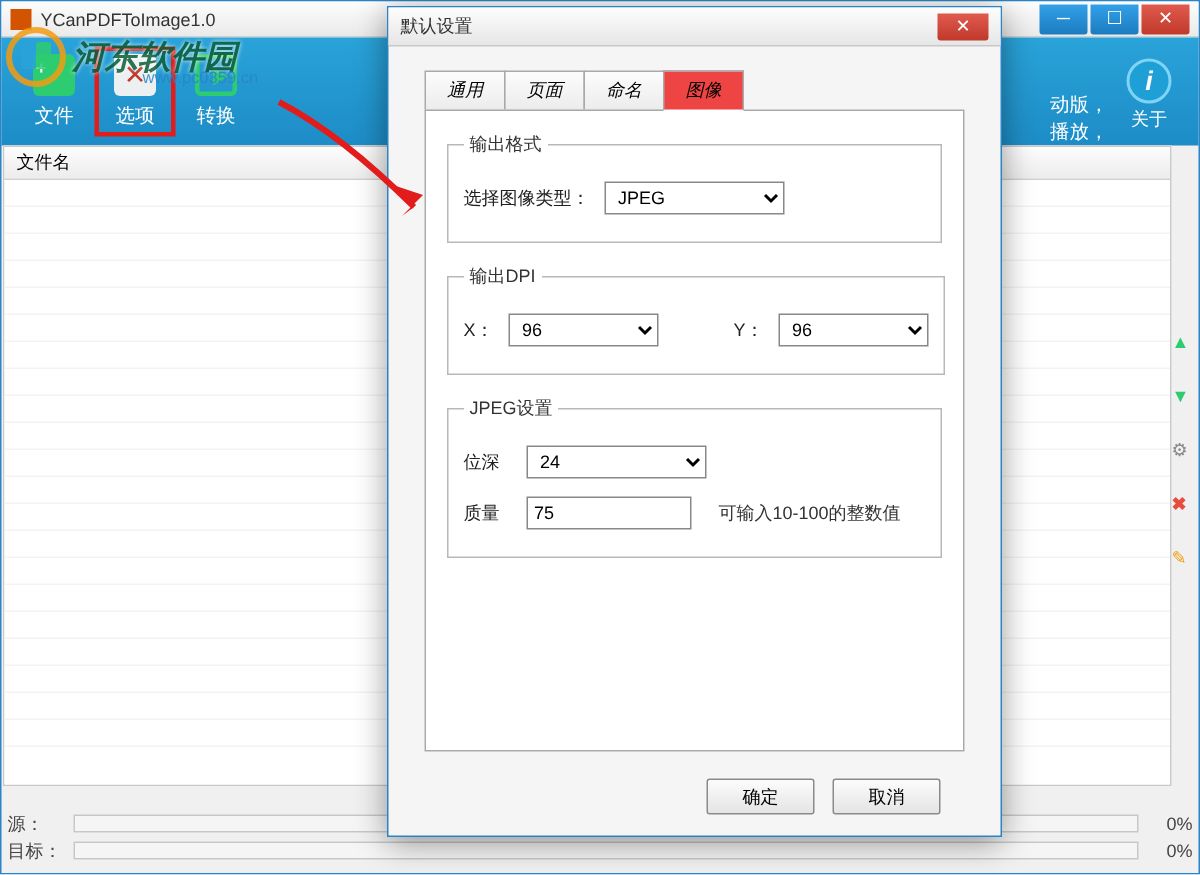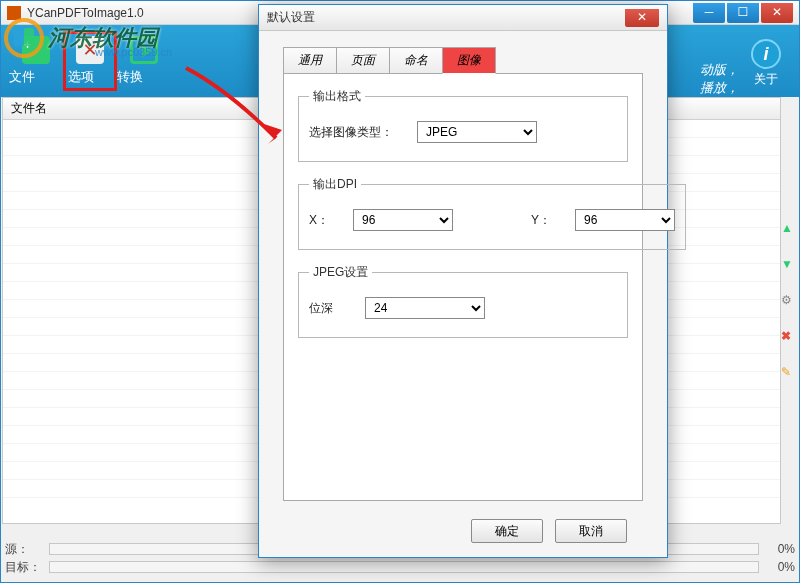--- a/index.html
+++ b/index.html
@@ -9,35 +9,35 @@
 .main-window { position: absolute; left: 0; top: 0; width: 800px; height: 583px; border: 1px solid #2a84c8; background: #f0f0f0; }
 .main-titlebar { height: 24px; background: linear-gradient(#fdfdfd,#eaeaea); display: flex; align-items: center; padding: 0 6px; border-bottom: 1px solid #d0d0d0; }
 .main-titlebar .app-icon { width: 14px; height: 14px; background: #d35400; margin-right: 6px; }
 .main-titlebar .title { flex: 1; color: #333; }
 .win-controls { display: flex; }
 .win-btn { width: 32px; height: 20px; margin-left: 2px; background: linear-gradient(#33a0e8,#1b7cc0); color: #fff; text-align: center; line-height: 18px; border-radius: 0 0 2px 2px; cursor: pointer; }
 .win-btn.close { background: linear-gradient(#e05a4e,#c0392b); }
 
 
 .toolbar { height: 72px; background: linear-gradient(#29a3d9,#1d8cc6); display: flex; align-items: center; padding: 0 8px; position: relative; }
-.tool-item { width: 54px; text-align: left; color: #fff; cursor: pointer; }
+.tool-item { width: 54px; text-align: center; color: #fff; cursor: pointer; }
 .tool-item .ticon { width: 28px; height: 28px; margin: 0 auto 4px; border-radius: 4px; position: relative; }
 .tool-item .tlabel { font-size: 13px; }
 .tool-item.highlighted { border: 3px solid #e21b1b; padding: 2px; }
 .icon-file { background: #2ecc71; }
 .icon-file::after { content: "+"; color: #fff; position: absolute; left: 2px; top: 2px; font-weight: bold; }
 .icon-dir { background: #f39c12; }
 .icon-opt { background: #ecf0f1; }
 .icon-opt::after { content: "✕"; color: #c0392b; font-size: 18px; position: absolute; inset: 0; display: flex; align-items: center; justify-content: center; }
 .icon-conv { width: 28px; height: 28px; border: 3px solid #2ecc71; border-radius: 50%; position: relative; background: transparent; }
 .icon-conv::after { content: ""; position: absolute; left: 9px; top: 6px; border-left: 10px solid #2ecc71; border-top: 6px solid transparent; border-bottom: 6px solid transparent; }
 .about-btn { position: absolute; right: 16px; top: 14px; width: 34px; text-align: center; color: #fff; cursor: pointer; }
 .about-btn .aicon { width: 30px; height: 30px; border-radius: 50%; background: #1ea0d6; border: 2px solid #7fd4f5; color: #fff; font-style: italic; font-weight: bold; font-size: 18px; display: flex; align-items: center; justify-content: center; margin: 0 auto 2px; }
 
-.text-right { position: absolute; right: 60px; top: 36px; color: #fff; font-size: 13px; line-height: 18px; text-align: left; font-style: italic; }
+.text-right { position: absolute; right: 60px; top: 36px; color: #fff; font-size: 13px; line-height: 18px; text-align: left; }
 
 
 .list-area { position: absolute; left: 1px; top: 96px; right: 18px; bottom: 58px; background: #fff; border: 1px solid #c9c9c9; }
 .list-header { height: 22px; background: linear-gradient(#fdfdfd,#ececec); border-bottom: 1px solid #d0d0d0; display: flex; align-items: center; padding: 0 8px; }
 .list-body { height: calc(100% - 22px); background: #fff; }
 .row { height: 18px; border-bottom: 1px solid #f3f3f3; }
 
 
 .side-btns { position: absolute; right: 1px; top: 220px; width: 18px; display: flex; flex-direction: column; align-items: center; gap: 20px; }
 .side-btns div { width: 16px; height: 16px; cursor: pointer; }
@@ -61,21 +61,21 @@
 .dlg-close { width: 34px; height: 18px; background: linear-gradient(#e05a4e,#c0392b); color: #fff; text-align: center; line-height: 16px; border-radius: 0 0 2px 2px; cursor: pointer; }
 
 .tabs { display: flex; margin: 16px 0 0 24px; font-style: italic; }
 .tab { padding: 4px 14px; border: 1px solid #a9a9a9; background: linear-gradient(#fcfcfc,#ececec); margin-right: -1px; cursor: pointer; }
 .tab.active { background: #ef4444; border-bottom: 1px solid #fff; position: relative; z-index: 2; }
 .tab-panel { margin: 0 24px 12px 24px; border: 1px solid #a9a9a9; border-top: 1px solid #a9a9a9; background: #fff; height: 428px; padding: 14px 14px; position: relative; }
 .tabs + .tab-panel { margin-top: -1px; }
 
 fieldset { border: 1px solid #b8b8b8; padding: 12px 10px 14px 10px; margin-bottom: 14px; }
 legend { padding: 0 4px; color: #333; }
-.form-row { display: flex; align-items: center; gap: 24px; margin: 4px 0; }
+.form-row { display: flex; align-items: center; gap: 10px; margin: 4px 0; }
 .form-row label { min-width: 76px; color: #222; }
 label.s { min-width: 16px; }
 label.m { min-width: 32px; }
 select, input[type=text] { height: 22px; border: 1px solid #888; background: #fff; padding: 0 4px; }
 select { min-width: 120px; }
 .hint { color: #333; margin-left: 8px; }
 
 .dlg-btns { position: absolute; right: 40px; bottom: 14px; display: flex; gap: 12px; }
 .dlg-btns button { width: 72px; height: 24px; background: linear-gradient(#fcfcfc,#e4e4e4); border: 1px solid #8a8a8a; border-radius: 2px; cursor: pointer; }
 
@@ -210,20 +210,25 @@
         <select style="min-width:100px"><option>96</option></select>
       </div>
     </fieldset>
 
     <fieldset>
       <legend>JPEG设置</legend>
       <div class="form-row">
         <label class="m">位深</label>
         <select><option>24</option></select>
       </div>
+      <div class="form-row" style="margin-top:12px">
+        <label class="m">质量</label>
+        <input type="text" style="width: 110px;" value="75">
+        <span class="hint">可输入10-100的整数值</span>
+      </div>
     </fieldset>
   </div>
 
   <div class="dlg-btns">
     <button>确定</button>
     <button>取消</button>
   </div>
 </div>
 
 <svg class="arrow" viewBox="0 0 120 130">

